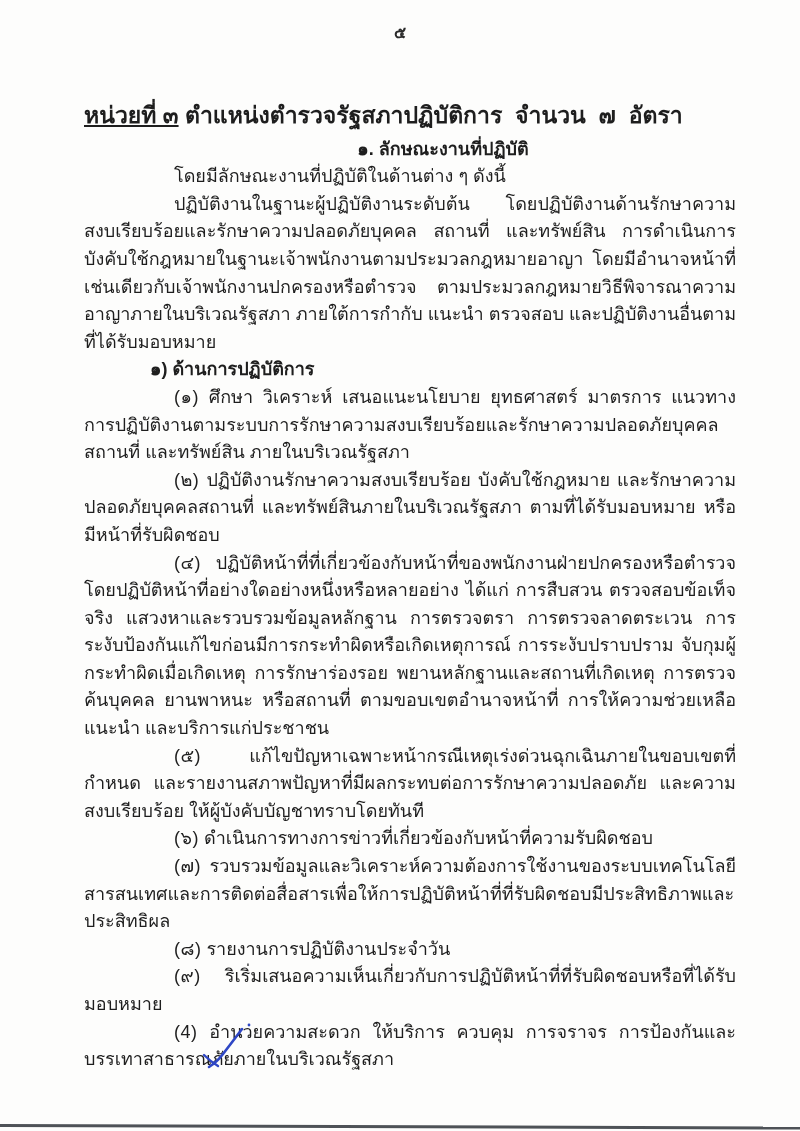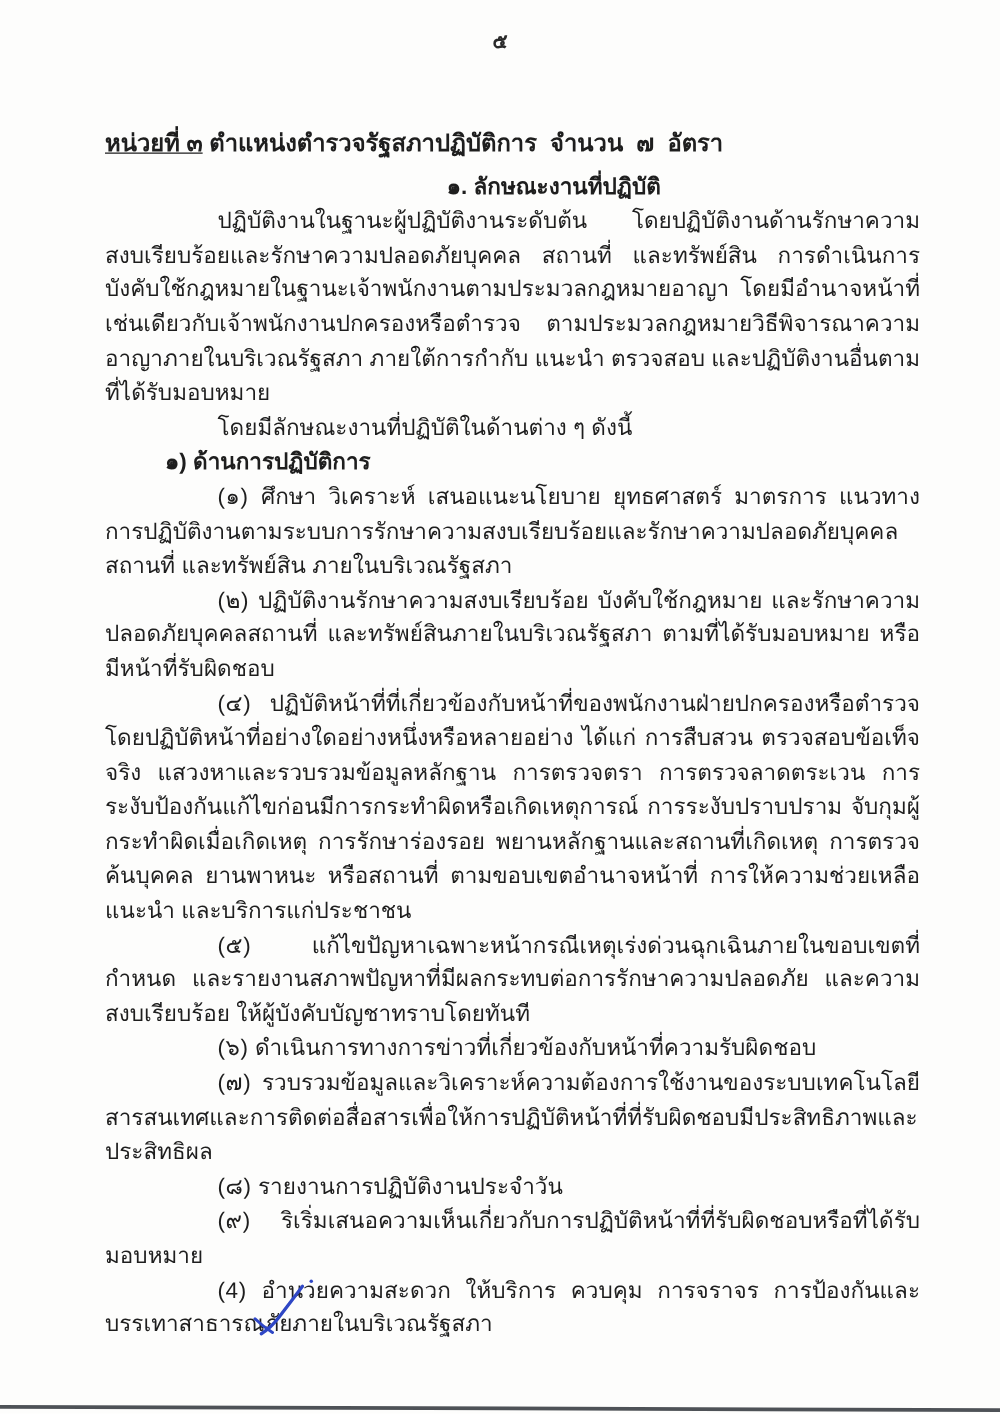--- a/index.html
+++ b/index.html
@@ -11,26 +11,26 @@
   }
   .page-number{
     position:absolute;top:20px;left:0;width:100%;
     text-align:center;font-size:16px;font-weight:bold;color:#2a2a2a;
   }
   .content{
     position:absolute;left:84px;top:102px;width:652px;
     font-size:18px;line-height:27.6px;text-align:justify;
   }
   .doc-heading{
-    font-size:19px;font-weight:bold;text-align:left;
+    font-size:23px;font-weight:bold;text-align:left;
     margin:0 0 6px 0;white-space:pre-wrap;
   }
   .doc-heading .u{text-decoration:underline;}
   .sec-title{font-weight:bold;text-align:center;margin:6px 0 0 66px;}
-  .sub-title{font-weight:bold;text-align:left;margin:0 0 0 48px;}
+  .sub-title{font-weight:bold;text-align:left;margin:0 0 0 66px;}
   p{margin:0;text-indent:90px;}
   .item .num{letter-spacing:0.5px;}
   .pen-mark{position:absolute;left:201px;top:1021px;width:56px;height:52px;}
   .scan-edge{
     position:absolute;left:-5px;top:1124px;width:812px;height:3px;
     background:#4e5257;transform:rotate(0.18deg);transform-origin:left center;
   }
 </style>
 </head>
 <body>
@@ -38,22 +38,22 @@
 <div class="page">
 
   <div class="page-number">๕</div>
 
   <div class="content">
 
     <div class="doc-heading"><span class="u">หน่วยที่ ๓</span><span> ตำแหน่งตำรวจรัฐสภาปฏิบัติการ  จำนวน  ๗  อัตรา</span></div>
 
     <div class="sec-title">๑. ลักษณะงานที่ปฏิบัติ</div>
 
+    <p>โดยมีลักษณะงานที่ปฏิบัติในด้านต่าง ๆ ดังนี้</p>
     <p>ปฏิบัติงานในฐานะผู้ปฏิบัติงานระดับต้น โดยปฏิบัติงานด้านรักษาความสงบเรียบร้อยและรักษาความปลอดภัยบุคคล สถานที่ และทรัพย์สิน การดำเนินการบังคับใช้กฎหมายในฐานะเจ้าพนักงานตามประมวลกฎหมายอาญา โดยมีอำนาจหน้าที่เช่นเดียวกับเจ้าพนักงานปกครองหรือตำรวจ ตามประมวลกฎหมายวิธีพิจารณาความอาญาภายในบริเวณรัฐสภา ภายใต้การกำกับ แนะนำ ตรวจสอบ และปฏิบัติงานอื่นตามที่ได้รับมอบหมาย</p>
-    <p>โดยมีลักษณะงานที่ปฏิบัติในด้านต่าง ๆ ดังนี้</p>
 
     <div class="sub-title">๑) ด้านการปฏิบัติการ</div>
 
     <p class="item"><span class="num">(๑)</span> <span>ศึกษา วิเคราะห์ เสนอแนะนโยบาย ยุทธศาสตร์ มาตรการ แนวทางการปฏิบัติงานตามระบบการรักษาความสงบเรียบร้อยและรักษาความปลอดภัยบุคคล สถานที่ และทรัพย์สิน ภายในบริเวณรัฐสภา</span></p>
     <p class="item"><span class="num">(๒)</span> <span>ปฏิบัติงานรักษาความสงบเรียบร้อย บังคับใช้กฎหมาย และรักษาความปลอดภัยบุคคลสถานที่ และทรัพย์สินภายในบริเวณรัฐสภา ตามที่ได้รับมอบหมาย หรือมีหน้าที่รับผิดชอบ</span></p>
     <p class="item"><span class="num">(๔)</span> <span>ปฏิบัติหน้าที่ที่เกี่ยวข้องกับหน้าที่ของพนักงานฝ่ายปกครองหรือตำรวจ โดยปฏิบัติหน้าที่อย่างใดอย่างหนึ่งหรือหลายอย่าง ได้แก่ การสืบสวน ตรวจสอบข้อเท็จจริง แสวงหาและรวบรวมข้อมูลหลักฐาน การตรวจตรา การตรวจลาดตระเวน การระงับป้องกันแก้ไขก่อนมีการกระทำผิดหรือเกิดเหตุการณ์ การระงับปราบปราม จับกุมผู้กระทำผิดเมื่อเกิดเหตุ การรักษาร่องรอย พยานหลักฐานและสถานที่เกิดเหตุ การตรวจค้นบุคคล ยานพาหนะ หรือสถานที่ ตามขอบเขตอำนาจหน้าที่ การให้ความช่วยเหลือ แนะนำ และบริการแก่ประชาชน</span></p>
     <p class="item"><span class="num">(๕)</span> <span>แก้ไขปัญหาเฉพาะหน้ากรณีเหตุเร่งด่วนฉุกเฉินภายในขอบเขตที่กำหนด และรายงานสภาพปัญหาที่มีผลกระทบต่อการรักษาความปลอดภัย และความสงบเรียบร้อย ให้ผู้บังคับบัญชาทราบโดยทันที</span></p>
     <p class="item"><span class="num">(๖)</span> <span>ดำเนินการทางการข่าวที่เกี่ยวข้องกับหน้าที่ความรับผิดชอบ</span></p>
     <p class="item"><span class="num">(๗)</span> <span>รวบรวมข้อมูลและวิเคราะห์ความต้องการใช้งานของระบบเทคโนโลยีสารสนเทศและการติดต่อสื่อสารเพื่อให้การปฏิบัติหน้าที่ที่รับผิดชอบมีประสิทธิภาพและประสิทธิผล</span></p>
     <p class="item"><span class="num">(๘)</span> <span>รายงานการปฏิบัติงานประจำวัน</span></p>

